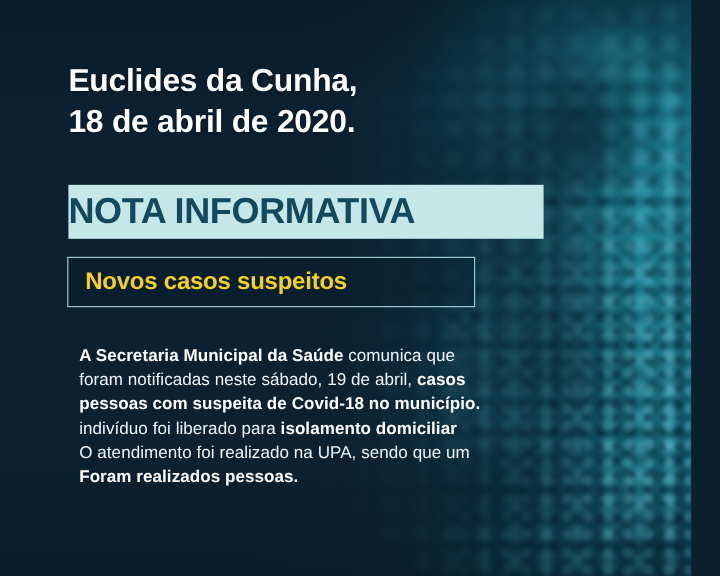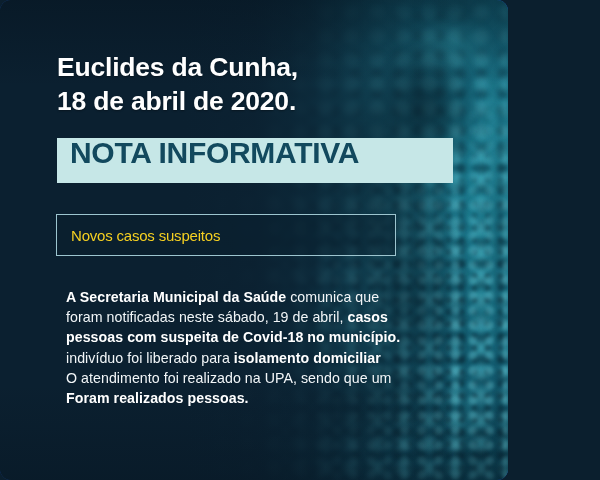--- a/index.html
+++ b/index.html
@@ -6,24 +6,23 @@
 
   html, body {
     width:600px; height:480px;
     background:#0b1f2e;
     font-family:"Liberation Sans", sans-serif;
     overflow:hidden;
   }
 
   #poster {
     position:relative;
-    width:508px; height:480px;
+    width:576px; height:480px;
     overflow:hidden;
     background:#1d4ed8;
-    border-radius:11px;
   }
 
   
   .bg-layer { position:absolute; inset:0; }
 
   
   .bg-base {
     background:
       radial-gradient(130% 110% at 100% 38%, #1d7f93 0%, #17697d 20%, #12566a 38%, #0d3f51 58%, #0a2c3c 76%, #0b2130 100%);
   }
@@ -115,47 +114,46 @@
     font-size:26.5px;
     font-weight:bold;
     line-height:34px;
     letter-spacing:-.2px;
     white-space:pre-line;
     text-shadow:0 1px 2px rgba(0,0,0,.35);
   }
 
   .nota-banner {
     position:absolute;
-    left:57px; top:138px;
+    left:57px; top:154px;
     width:396px; height:45px;
     background:#c6e7e7;
-    display:flex; 
-    padding-left:13px;
+    display:flex; align-items:center;
   }
   .nota-banner .txt {
     color:#12495e;
     font-size:30px;
     font-weight:bold;
     letter-spacing:-.3px;
     line-height:1;
   }
 
   .sub-banner {
     position:absolute;
     left:56px; top:214px;
     width:340px; height:42px;
     border:1.4px solid #9dc5cf;
     background:rgba(10,30,45,.42);
     display:flex; align-items:center;
     padding-left:14px;
   }
   .sub-banner .txt {
     color:#f6d021;
-    font-size:15px;
-    font-weight:normal;
+    font-size:20px;
+    font-weight:bold;
     letter-spacing:-.2px;
     line-height:1;
   }
 
   .body-copy {
     position:absolute;
     left:66px; top:287px;
     width:340px;
     color:#f2f6f8;
     font-size:14.2px;

